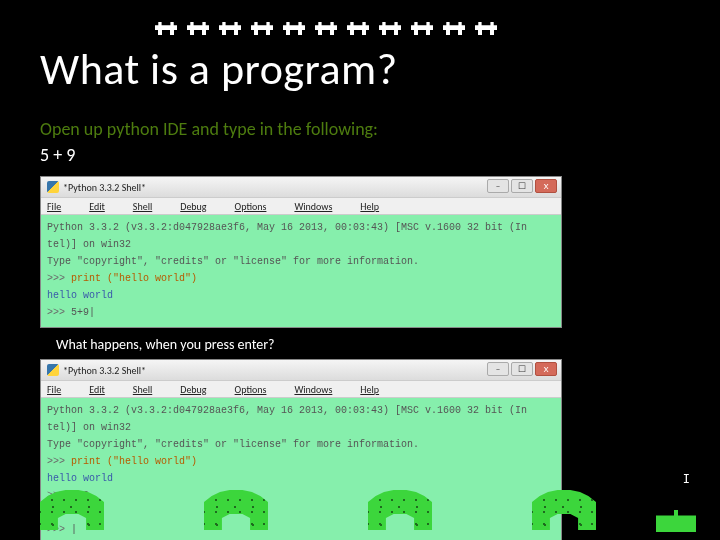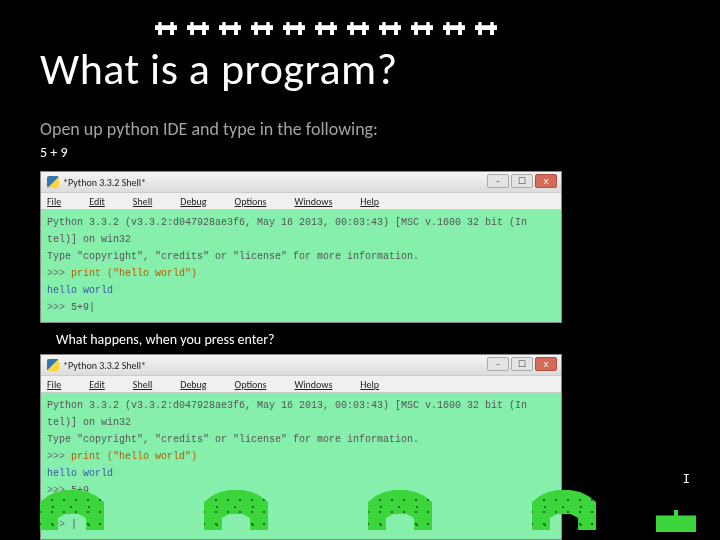--- a/index.html
+++ b/index.html
@@ -50,26 +50,26 @@
     letter-spacing: 0.5px;
   }
   .body {
     position: absolute;
     top: 118px;
     left: 40px;
     width: 640px;
   }
   .instr {
     font-size: 18px;
-    color: #a3a3a3;
+    color: #4d7c0f;
     margin-bottom: 4px;
     font-weight: 400;
   }
   .expr {
-    font-size: 14px;
+    font-size: 18px;
     color: #fff;
     margin-bottom: 10px;
   }
   
   .idle {
     width: 522px;
     border: 1px solid #888;
     background: #86efac;
     color: #000;
     font-size: 10px;

